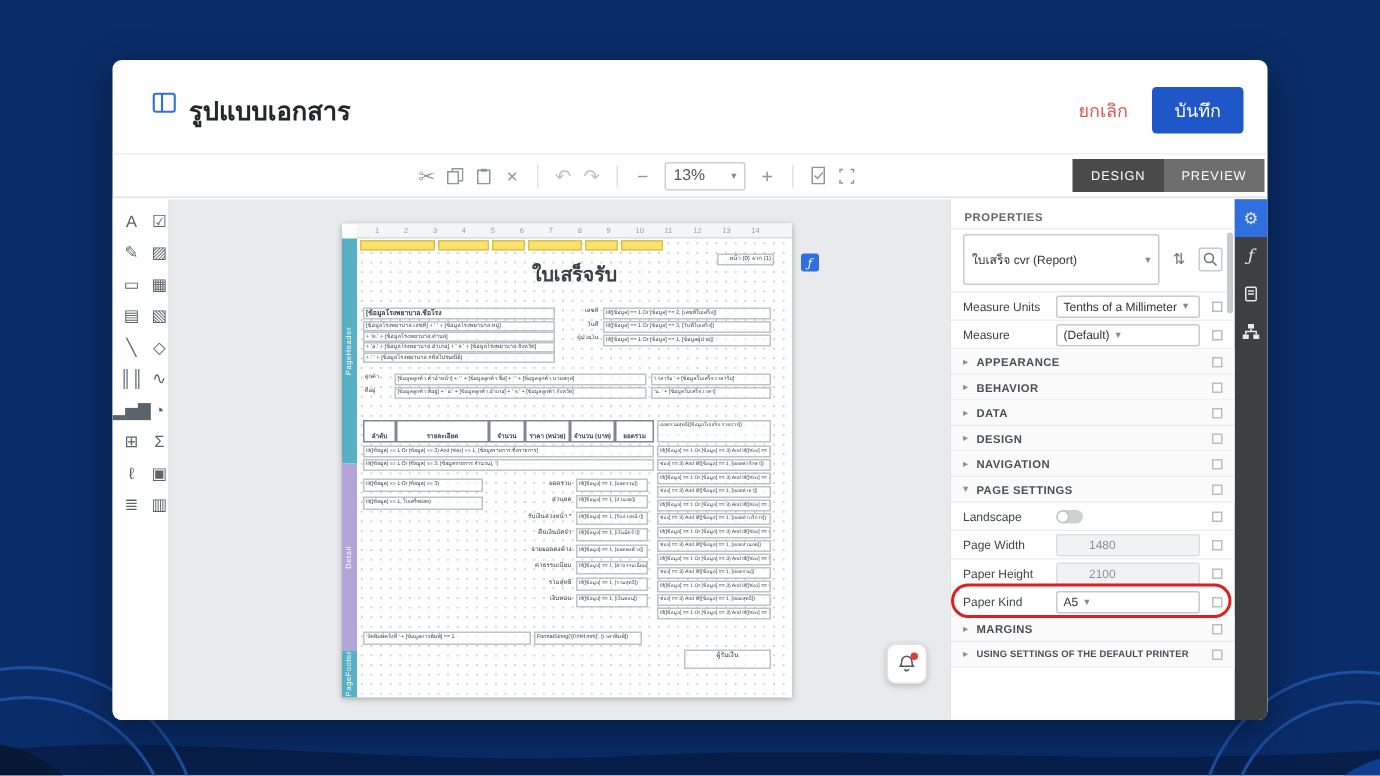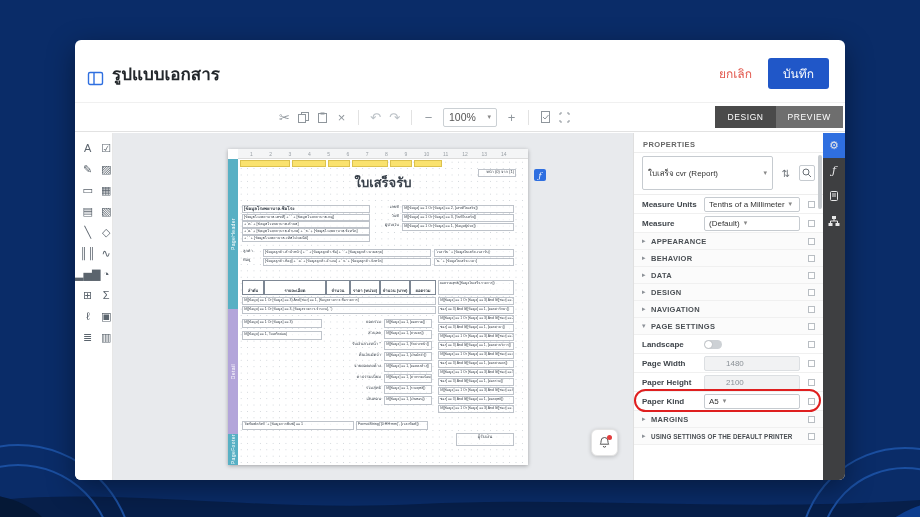--- a/index.html
+++ b/index.html
@@ -3,21 +3,21 @@
 <meta charset="utf-8">
 <style>
   *{box-sizing:border-box;margin:0;padding:0}
   html,body{width:920px;height:517px;overflow:hidden}
   body{font-family:"Liberation Sans","DejaVu Sans",sans-serif}
   .stage{position:relative;width:920px;height:517px;background:#0a2c68;overflow:hidden}
   .decor{position:absolute;left:0;top:0;pointer-events:none}
   .window{position:absolute;left:75px;top:40px;width:770px;height:440px;background:#fff;border-radius:6px;overflow:hidden;box-shadow:0 8px 28px rgba(0,0,0,.4)}
   
   .win-header{position:relative;height:62px}
-  .title-wrap{position:absolute;left:12px;top:20px;display:flex;align-items:flex-end;gap:8px}
+  .title-wrap{position:absolute;left:26px;top:20px;display:flex;align-items:flex-start;gap:8px}
   .page-title{font-size:17px;font-weight:bold;color:#23272b}
   .header-actions{position:absolute;right:16px;top:18px;display:flex;align-items:center;gap:16px}
   .cancel-link{color:#e2574c;font-size:12px;cursor:pointer}
   .save-btn{background:#2057c8;color:#fff;font-size:12px;border:none;border-radius:3px;padding:6px 15px;cursor:pointer}
   
   .toolbar{position:relative;height:30px;border-top:1px solid #f0f0f0;border-bottom:1px solid #e2e2e2;display:flex;align-items:center}
   .tb-spacer{width:200px}
   .tb-ic{color:#8f969c;font-size:13px;min-width:19px;text-align:center;cursor:pointer;line-height:1;display:flex;align-items:center;justify-content:center}
   .tb-ic.dim{color:#bcc2c7}
   .tb-sep{width:1px;height:15px;background:#e2e2e2;margin:0 7px}
@@ -53,21 +53,21 @@
   .selector-row{display:flex;align-items:center;gap:5px;padding:3px 8px 4px;border-bottom:1px solid #ededed}
   .selector{flex:1;height:18px;border:1px solid #c6cbd0;border-radius:2px;display:flex;align-items:center;justify-content:space-between;padding:16px 5px;font-size:8px;color:#333;background:#fff;cursor:pointer}
   .mini-btn{width:16px;height:16px;display:flex;align-items:center;justify-content:center;color:#6a7076;font-size:10px;cursor:pointer;border:1px solid transparent}
   .mini-btn.boxed{border:1px solid #c6cbd0;border-radius:2px}
   .prow{display:flex;align-items:center;padding:0 8px;border-bottom:1px solid #f0f0f0;position:relative}
   .prow.sec{height:17px;background:#fbfbfb;cursor:pointer}
   .prow.fld-row{height:19px}
   .sec-caret{font-size:7px;color:#8d9298;width:9px}
   .sec-label{font-size:7.5px;font-weight:bold;color:#4a4f54;letter-spacing:.3px;flex:1}
   .sec-label.small{font-size:6.3px;letter-spacing:.1px}
-  .f-label{font-size:8px;font-weight:bold;color:#3f454b;width:62px;flex:none}
+  .f-label{font-size:8px;font-weight:normal;color:#3f454b;width:62px;flex:none}
   .f-ctrl{flex:1;display:flex;align-items:center}
   .sel{flex:1;height:15px;border:1px solid #c6cbd0;border-radius:2px;background:#fff;display:flex;align-items:center;padding:0 4px;color:#333;font-size:8px;cursor:pointer}
   .num{flex:1;height:15px;border:1px solid #dcdfe2;border-radius:2px;background:#f1f2f3;display:flex;align-items:center;padding:0 21px;color:#8a9096;font-size:8px}
   .tgl{width:18px;height:9px;border-radius:5px;background:#cdd1d5;position:relative;cursor:pointer}
   .tgl::after{content:'';position:absolute;left:1px;top:1px;width:7px;height:7px;border-radius:50%;background:#fff;box-shadow:0 0 1px rgba(0,0,0,.4)}
   .cb{width:7px;height:7px;border:1px solid #b9bec3;margin-left:8px;background:#fff;cursor:pointer;flex:none}
   .prow.annot::after{content:'';position:absolute;left:0;right:2px;top:-3px;bottom:-2px;border:2px solid #df1f1f;border-radius:12px;pointer-events:none;z-index:4}
   .props-scroll{position:absolute;right:1px;top:22px;width:4px;height:54px;background:#c7cbcf;border-radius:2px;cursor:pointer}
   
   .dock{width:22px;background:#3e3f41;display:flex;flex-direction:column;align-items:center}
@@ -125,21 +125,21 @@
             </svg>
           </div>
           <div class="tb-ic">×</div>
           <div class="tb-sep"></div>
           <div class="tb-ic dim">↶</div>
           <div class="tb-ic dim">↷</div>
           <div class="tb-sep"></div>
         </div>
       <span class="tb-ic">−</span>
       <div class="zoom-box">
-        <span>100%</span>
+        <span>13%</span>
         <span class="caret">▾</span>
       </div>
       <span class="tb-ic">+</span>
       <div class="tb-sep"></div>
       <div id="tbExtra" style="display:flex;align-items:center">
           <div class="tb-ic">
             <svg width="12" height="12" viewBox="0 0 12 12">
               <rect x="1.5" y="0.5" width="8" height="11" fill="none" stroke="#8f969c"></rect>
               <path d="M3 6 l2 2 l3.5 -4" fill="none" stroke="#8f969c"></path>
             </svg>

